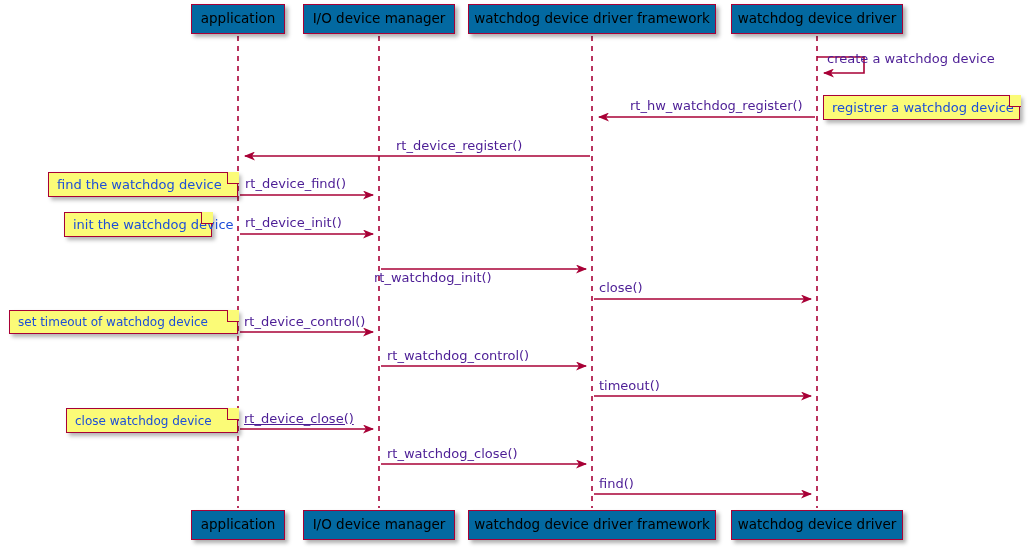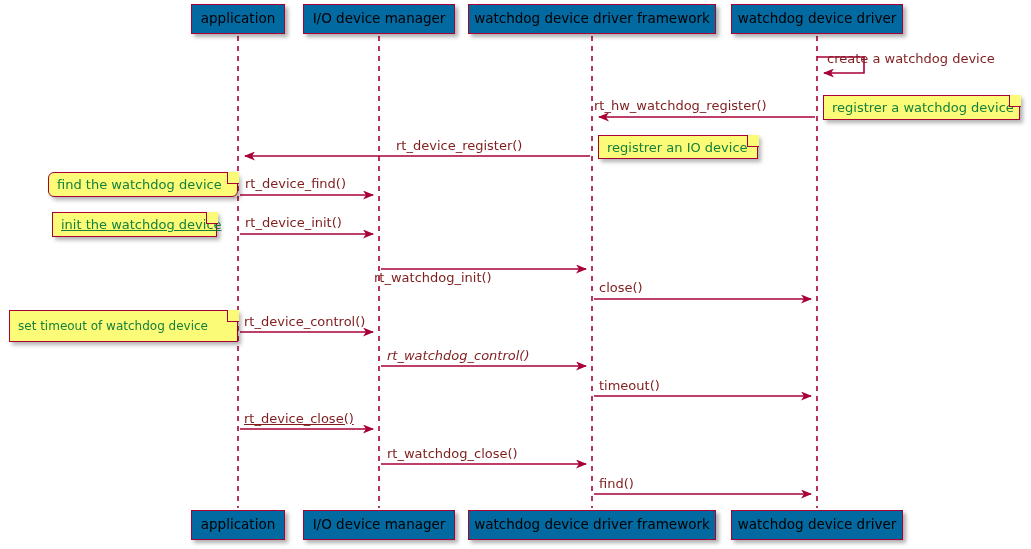--- a/index.html
+++ b/index.html
@@ -40,21 +40,21 @@
     white-space: nowrap;
     box-shadow: 3px 3px 4px rgba(0,0,0,0.32);
     padding: 0 10px;
   }
   
   .note {
     position: absolute;
     box-sizing: border-box;
     background: #FBFB77;
     border: 1.5px solid #A80036;
-    color: #15803d;
+    color: #1d4ed8;
     font-size: 13px;
     line-height: 1;
     display: flex;
     align-items: center;
     white-space: nowrap;
     padding: 0 8px 0 8px;
     box-shadow: 3px 3px 4px rgba(0,0,0,0.30);
   }
   .note .fold {
     position: absolute;
@@ -64,21 +64,21 @@
     height: 11px;
     background: #FBFB77;
     border-left: 1.5px solid #A80036;
     border-bottom: 1.5px solid #A80036;
     transform: none;
   }
   .note-small { font-size: 12px; }
   
   .msg-label {
     position: absolute;
-    color: #7f1d1d;
+    color: #4c1d95;
     font-size: 13px;
     line-height: 1;
     white-space: nowrap;
   }
   .msg-label.small { font-size: 13px; }
 </style>
 </head>
 <body>
 
 <div id="diagram">
@@ -151,63 +151,63 @@
   </div>
   <div class="participant" style="left:468px; top:510px; width:248px; height:30px;">
     <span>watchdog device driver framework</span>
   </div>
   <div class="participant" style="left:731px; top:510px; width:172px; height:30px;">
     <span>watchdog device driver</span>
   </div>
 
   <div class="msg-label" style="left:827px; top:52px;">create a watchdog device</div>
 
-  <div class="msg-label" style="left:594px; top:99px;">rt_hw_watchdog_register()</div>
+  <div class="msg-label" style="left:630px; top:99px;">rt_hw_watchdog_register()</div>
 
   <div class="msg-label" style="left:396px; top:139px;">rt_device_register()</div>
 
   <div class="msg-label" style="left:245px; top:177px;">rt_device_find()</div>
 
   <div class="msg-label" style="left:245px; top:216px;">rt_device_init()</div>
 
   <div class="msg-label" style="left:374px; top:251px;margin-top:20px;">rt_watchdog_init()</div>
 
   <div class="msg-label" style="left:599px; top:281px;">close()</div>
 
   <div class="msg-label small" style="left:244px; top:315px;">rt_device_control()</div>
 
-  <div class="msg-label small" style="left:387px; top:349px;font-style:italic;">rt_watchdog_control()</div>
+  <div class="msg-label small" style="left:387px; top:349px;">rt_watchdog_control()</div>
 
   <div class="msg-label small" style="left:599px; top:379px;">timeout()</div>
 
   <div class="msg-label small" style="left:244px; top:412px;text-decoration:underline;">rt_device_close()</div>
 
   <div class="msg-label small" style="left:387px; top:447px;">rt_watchdog_close()</div>
 
   <div class="msg-label small" style="left:599px; top:477px;">find()</div>
 
   <div class="note" style="left:823px; top:95px; width:197px; height:25px;">
     <span>registrer a watchdog device</span>
     <span class="fold"></span>
   </div>
 
-  <div class="note" style="left:598px; top:135px; width:160px; height:24px;">
-    <span>registrer an IO device</span>
-    <span class="fold"></span>
-  </div>
-
-  <div class="note" style="left:48px; top:172px; width:190px; height:25px;border-radius:6px;">
+
+  <div class="note" style="left:48px; top:172px; width:190px; height:25px;">
     <span>find the watchdog device</span>
     <span class="fold"></span>
   </div>
 
-  <div class="note" style="left:52px; top:212px; width:165px; height:25px;text-decoration:underline;">
+  <div class="note" style="left:64px; top:212px; width:148px; height:25px;">
     <span>init the watchdog device</span>
     <span class="fold"></span>
   </div>
 
-  <div class="note note-small" style="left:9px; top:310px; width:229px; height:32px;">
+  <div class="note note-small" style="left:9px; top:310px; width:229px; height:24px;">
     <span>set timeout of watchdog device</span>
     <span class="fold"></span>
   </div>
 
+  <div class="note note-small" style="left:66px; top:408px; width:172px; height:25px;">
+    <span>close watchdog device</span>
+    <span class="fold"></span>
+  </div>
 
 </div>
 
 </body></html>

